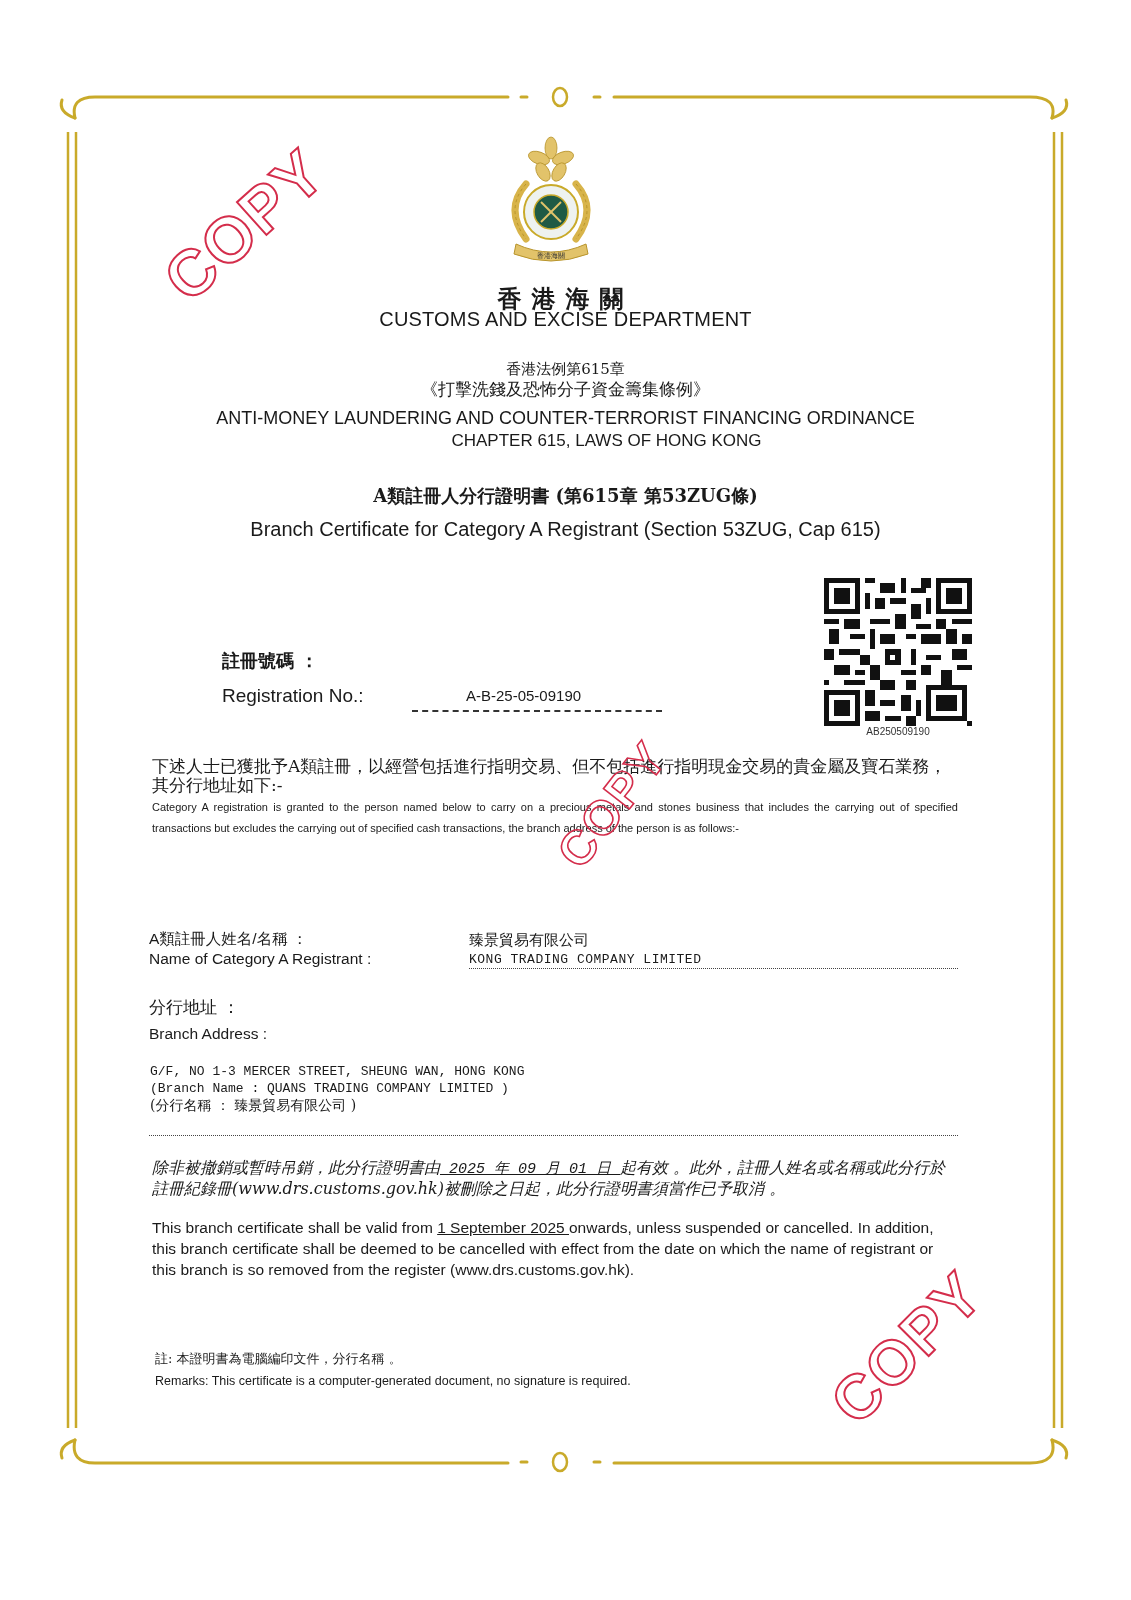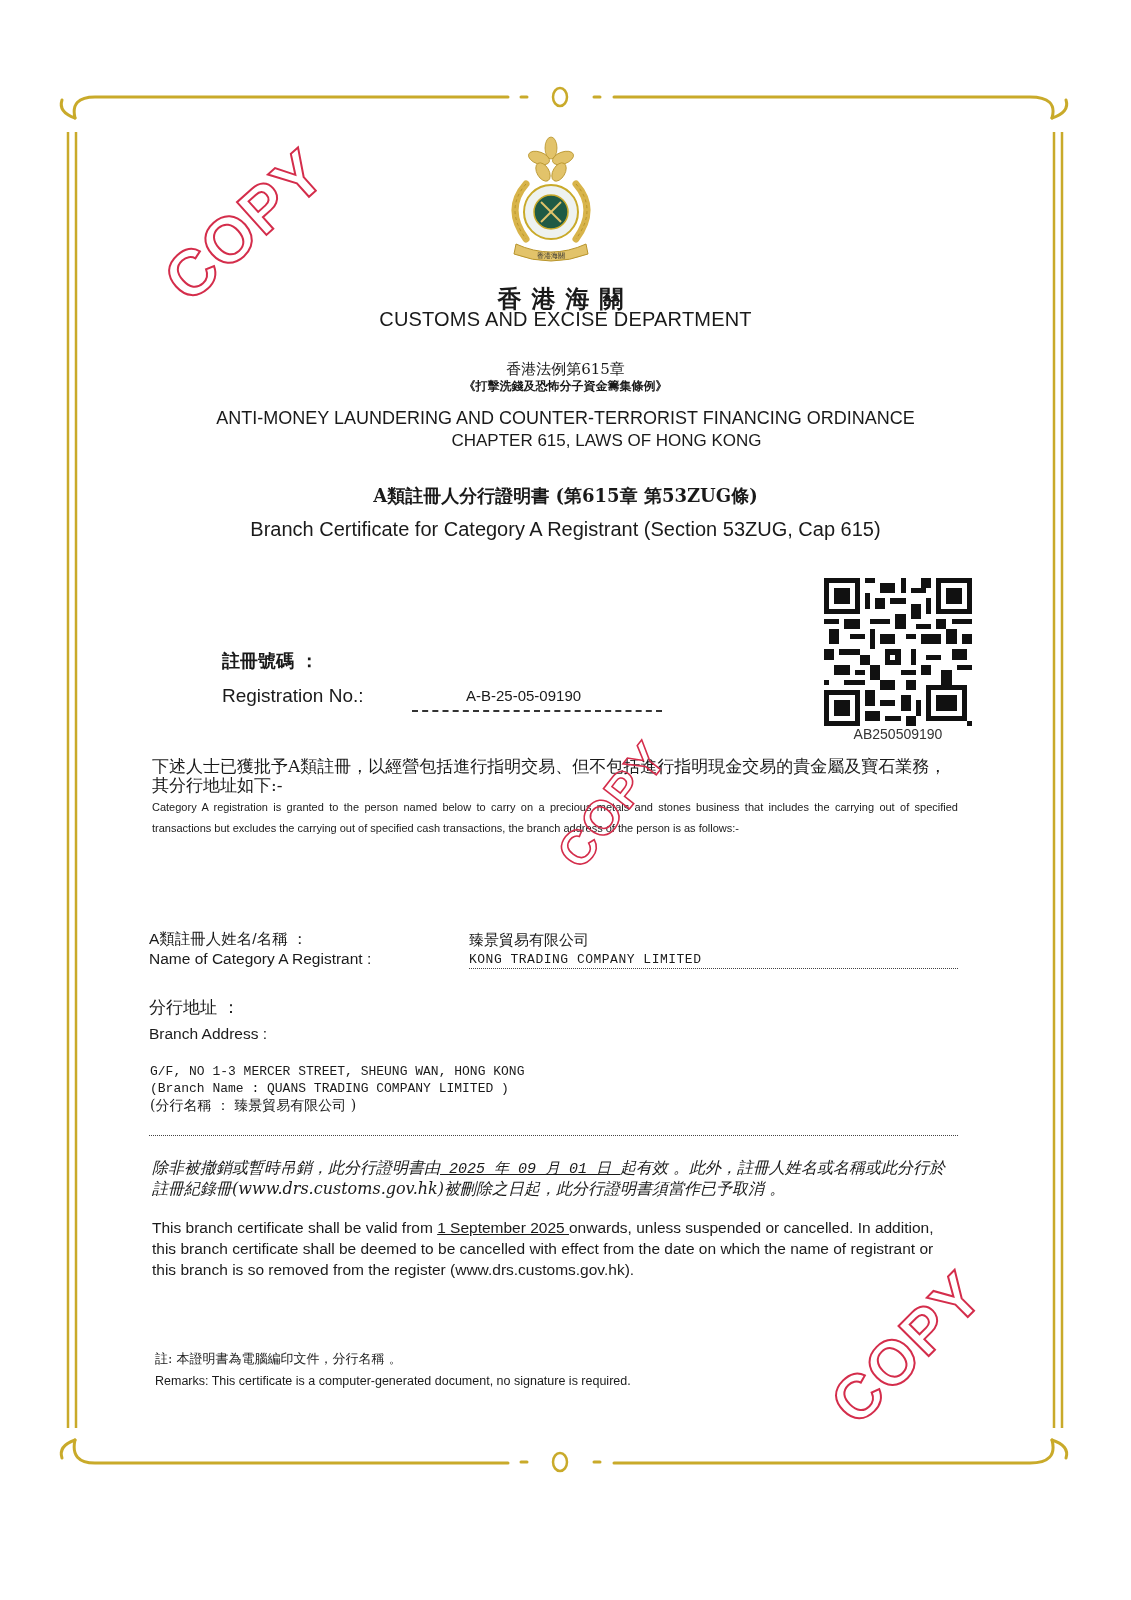--- a/index.html
+++ b/index.html
@@ -6,31 +6,31 @@
     body { width: 1131px; height: 1600px; position: relative; overflow: hidden;
            font-family: "Liberation Sans", "DejaVu Sans", sans-serif; color: #1a1a1a; }
     .abs { position: absolute; }
     .frame { position: absolute; left: 0; top: 0; width: 1131px; height: 1600px; pointer-events: none; }
     .center { text-align: center; left: 0; width: 1131px; }
     .serif-cjk { font-family: "DejaVu Serif", "Liberation Serif", serif; }
     .mono { font-family: "Liberation Mono", "DejaVu Sans Mono", monospace; }
     .title-cn { top: 283px; font-size: 24px; font-weight: bold; letter-spacing: 10px; }
     .dept-en { top: 308px; font-size: 20px; letter-spacing: 0.2px; }
     .cap-cn-1 { top: 360px; font-size: 15px; }
-    .cap-cn-2 { top: 378px; font-size: 12px; font-weight: bold; }
+    .cap-cn-2 { top: 378px; font-size: 17px; font-weight: normal; }
     .ord-en-1 { top: 408px; font-size: 18px; }
     .ord-en-2 { top: 431px; font-size: 17px; padding-left: 41px; }
     .cert-cn { top: 484px; font-size: 18px; font-weight: bold; }
     .cert-en { top: 518px; font-size: 20px; }
     .reg-cn { left: 222px; top: 649px; font-size: 18px; font-weight: bold; }
     .reg-en { left: 222px; top: 685px; font-size: 19px; }
     .reg-val { left: 466px; top: 687px; font-size: 15px; }
     .reg-dash { left: 412px; top: 704px; width: 250px; border-bottom: 2px dashed #333; height: 6px; }
     .qr { left: 822px; top: 578px; width: 152px; height: 148px; }
-    .qr-cap { left: 822px; top: 726px; width: 152px; font-size: 14px; text-align: center; color: #333; }
+    .qr-cap { left: 822px; top: 726px; width: 152px; font-size: 10px; text-align: center; color: #333; }
     .para { left: 152px; width: 806px; }
     .p-cn { top: 757px; font-size: 17px; line-height: 19px; }
     .p-en { top: 797px; font-size: 11px; line-height: 21px; text-align: justify; text-align-last: left; }
     .lbl { font-size: 15.5px; }
     .name-cn-lbl { left: 149px; top: 929px; }
     .name-en-lbl { left: 149px; top: 950px; }
     .name-cn-val { left: 469px; top: 931px; font-size: 15px; }
     .name-en-val { left: 469px; top: 952px; font-size: 13px; letter-spacing: 0.5px; }
     .name-dots { left: 469px; top: 968px; width: 489px; border-bottom: 1px dotted #444; }
     .addr-cn-lbl { left: 149px; top: 996px; font-size: 17px; }

